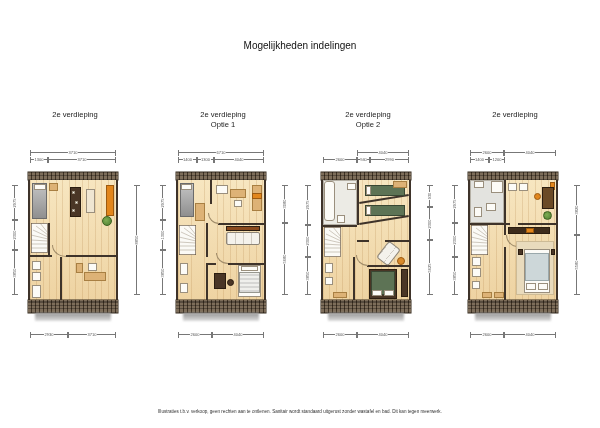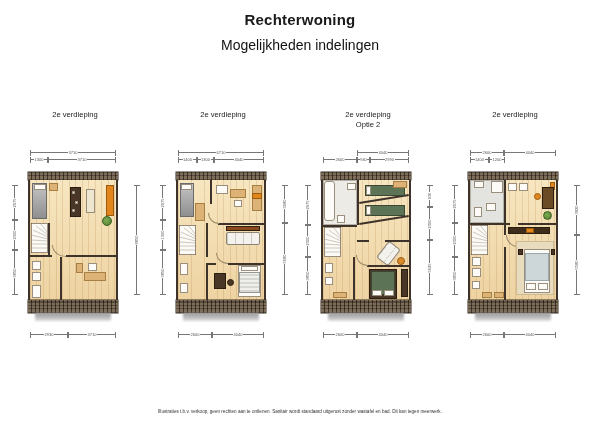--- a/index.html
+++ b/index.html
@@ -1,21 +1,21 @@
 <!DOCTYPE html>
 <html><head>
 <meta charset="utf-8">
 <style>
   html,body{margin:0;padding:0;background:#fff;}
   .page{position:relative;width:600px;height:428px;background:#fff;overflow:hidden;
         font-family:"Liberation Sans",sans-serif;color:#1a1a1a;}
   .title{position:absolute;top:11px;left:0;right:0;text-align:center;
          font-size:15px;font-weight:bold;letter-spacing:.2px;}
   .subtitle{position:absolute;top:39px;left:0;right:0;text-align:center;
-            font-size:14px;line-height:13.5px;color:#111;}
+            font-size:10px;line-height:13.5px;color:#111;}
   .footer{position:absolute;top:409px;left:0;right:0;text-align:center;
           font-size:4.6px;color:#333;}
   .plan{position:absolute;top:145px;width:150px;height:215px;}
   .hdr{position:absolute;top:-35px;left:0;right:0;text-align:center;
        font-size:7.6px;line-height:10px;color:#222;}
   
   .brick{position:absolute;background:#53422f;
      background-image:
        repeating-linear-gradient(0deg,rgba(0,0,0,.30) 0 1px,transparent 1px 3.5px),
        repeating-linear-gradient(90deg,rgba(232,220,200,.28) 0 3px,rgba(0,0,0,.22) 3px 4px);
@@ -60,21 +60,20 @@
   .dimv::before{top:0;}.dimv::after{bottom:0;}
   .dimv .lb{position:absolute;left:50%;top:50%;transform:translate(-50%,-50%) rotate(-90deg);
             background:#fff;padding:0 .6px;font-size:4px;line-height:1;color:#555;white-space:nowrap;}
   .stairs{position:absolute;}
 </style>
 </head>
 <body>
 
 <div class="page">
 
-  <div class="title">Rechterwoning</div>
   <div class="subtitle">
     <div>Mogelijkheden indelingen</div>
   </div>
 
   <div class="plan" style="left:0">
     <div class="hdr">
       <div>2e verdieping</div>
     </div>
 
     <div class="dimh" style="left:30px;top:4px;width:86px">
@@ -153,20 +152,21 @@
     <div class="f wht" style="left:32px;top:127px;width:9px;height:9px"></div>
     <div class="f wht" style="left:32px;top:140px;width:9px;height:13px"></div>
     <div class="f wht" style="left:88px;top:118px;width:9px;height:8px"></div>
     <div class="f tan" style="left:84px;top:127px;width:22px;height:9px"></div>
     <div class="f tan" style="left:76px;top:118px;width:7px;height:10px"></div>
   </div>
 
   <div class="plan" style="left:148px">
     <div class="hdr">
       <div>2e verdieping</div>
+      <div>Optie 1</div>
     </div>
     <div class="dimh" style="left:30px;top:4px;width:86px">
         <span class="ln"></span>
         <span class="lb">6710</span>
       </div>
     <div class="dimh" style="left:30px;top:11px;width:19px">
         <span class="ln"></span>
         <span class="lb">1400</span>
       </div>
     <div class="dimh" style="left:49px;top:11px;width:17px">

